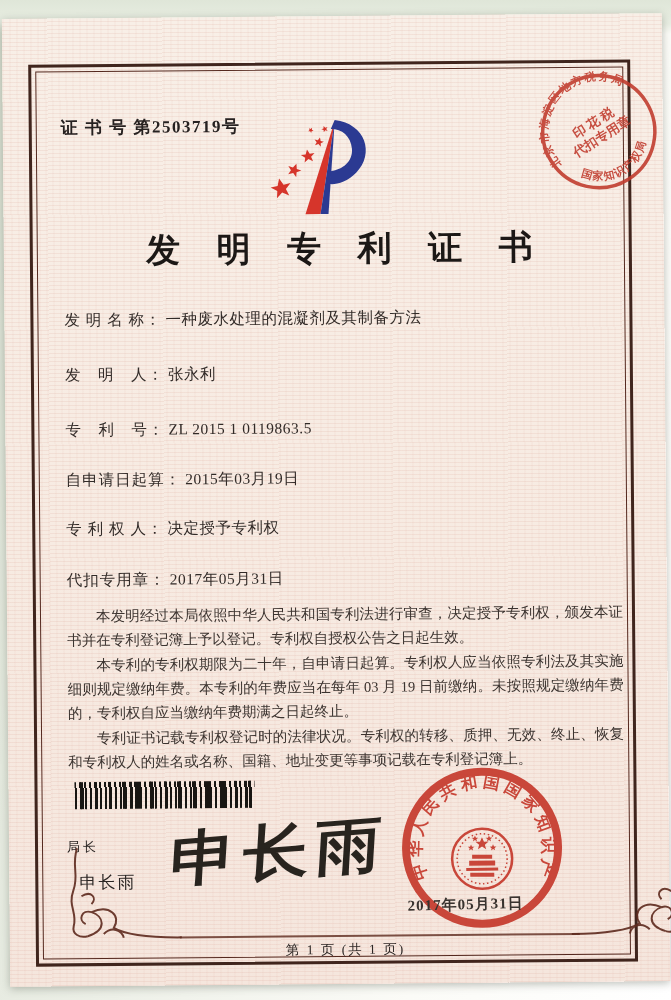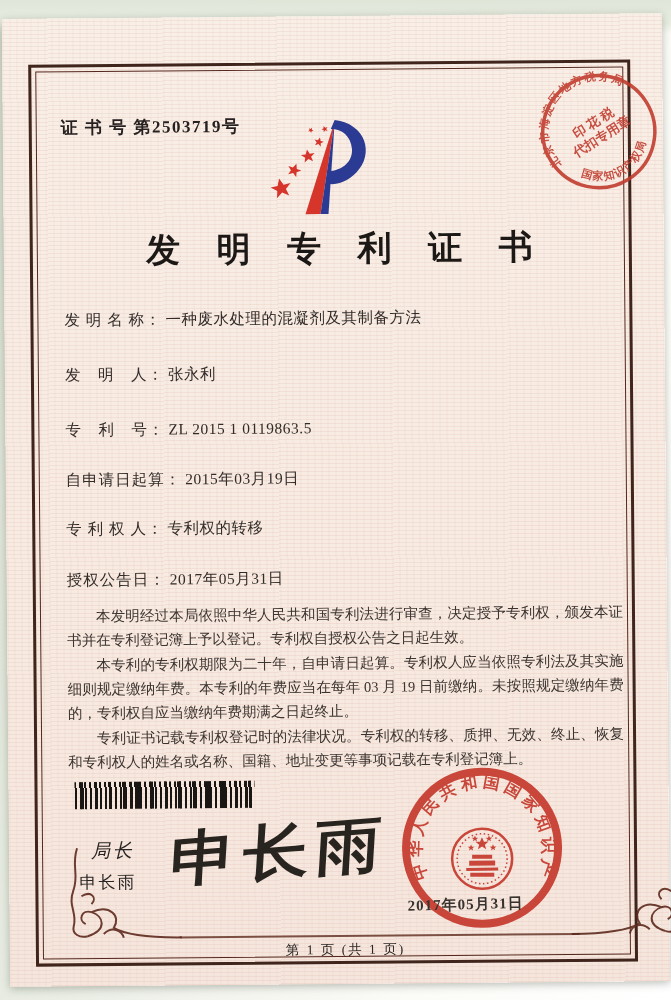--- a/index.html
+++ b/index.html
@@ -42,21 +42,21 @@
   .body-text{position:absolute;left:60px;top:586px;width:556px;font-size:14.5px;
     color:#3c3430;line-height:1.68;text-align:justify;}
   .body-text p{margin:0;text-indent:2em;}
   .barcode{
     position:absolute;left:66px;top:764px;width:180px;height:27px;
     background:
       repeating-linear-gradient(90deg,#181512 0 2px,transparent 2px 5px),
       repeating-linear-gradient(90deg,transparent 0 6px,#181512 6px 9px,transparent 9px 14px),
       repeating-linear-gradient(90deg,transparent 0 11px,#181512 11px 12px,transparent 12px 23px);
   }
-  .sig-title{position:absolute;left:82px;top:820px;font-size:19px;color:#2a2523;letter-spacing:3px;font-style:italic;}
+  .sig-title{position:absolute;left:58px;top:820px;font-size:13px;color:#2a2523;letter-spacing:3px;}
   .sig-name{position:absolute;left:70px;top:853px;font-size:17px;color:#2a2523;letter-spacing:2px;}
   .sig-script{
     position:absolute;left:150px;top:796px;width:240px;text-align:center;
     font-size:60px;color:#17140f;font-weight:bold;
     transform:rotate(-4deg) skewX(-8deg) scaleX(1.1);letter-spacing:6px;opacity:0.92;
   }
   .seal{position:absolute;left:392px;top:752px;width:162px;height:162px;opacity:0.93;}
   .seal-date{position:absolute;left:398px;top:880px;width:160px;font-size:15px;color:#39332f;
     letter-spacing:1px;transform:rotate(-1deg);font-weight:bold;white-space:nowrap;}
   .footer{position:absolute;left:0;top:925px;width:671px;text-align:center;
@@ -125,24 +125,24 @@
     <div class="field-row r1">
       <span class="lbl">发　明　人：</span><span class="val">张永利</span>
     </div>
     <div class="field-row r2">
       <span class="lbl">专　利　号：</span><span class="val">ZL 2015 1 0119863.5</span>
     </div>
     <div class="field-row r3">
       <span class="lbl">自申请日起算：</span><span class="val">2015年03月19日</span>
     </div>
     <div class="field-row r4">
-      <span class="lbl">专 利 权 人：</span><span class="val">专利权的转移</span>
+      <span class="lbl">专 利 权 人：</span><span class="val">决定授予专利权</span>
     </div>
     <div class="field-row r5">
-      <span class="lbl">授权公告日：</span><span class="val">2017年05月31日</span>
+      <span class="lbl">代扣专用章：</span><span class="val">2017年05月31日</span>
     </div>
   </div>
 
   <div class="body-text">
     <p>本发明经过本局依照中华人民共和国专利法进行审查，决定授予专利权，颁发本证书并在专利登记簿上予以登记。专利权自授权公告之日起生效。</p>
     <p>本专利的专利权期限为二十年，自申请日起算。专利权人应当依照专利法及其实施细则规定缴纳年费。本专利的年费应当在每年 03 月 19 日前缴纳。未按照规定缴纳年费的，专利权自应当缴纳年费期满之日起终止。</p>
     <p>专利证书记载专利权登记时的法律状况。专利权的转移、质押、无效、终止、恢复和专利权人的姓名或名称、国籍、地址变更等事项记载在专利登记簿上。</p>
   </div>
 
   <div class="barcode"></div>

